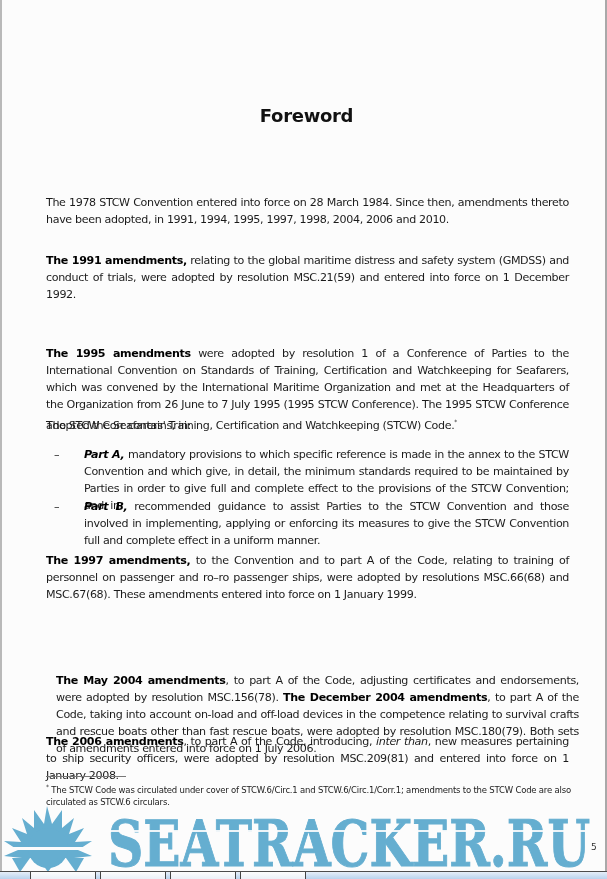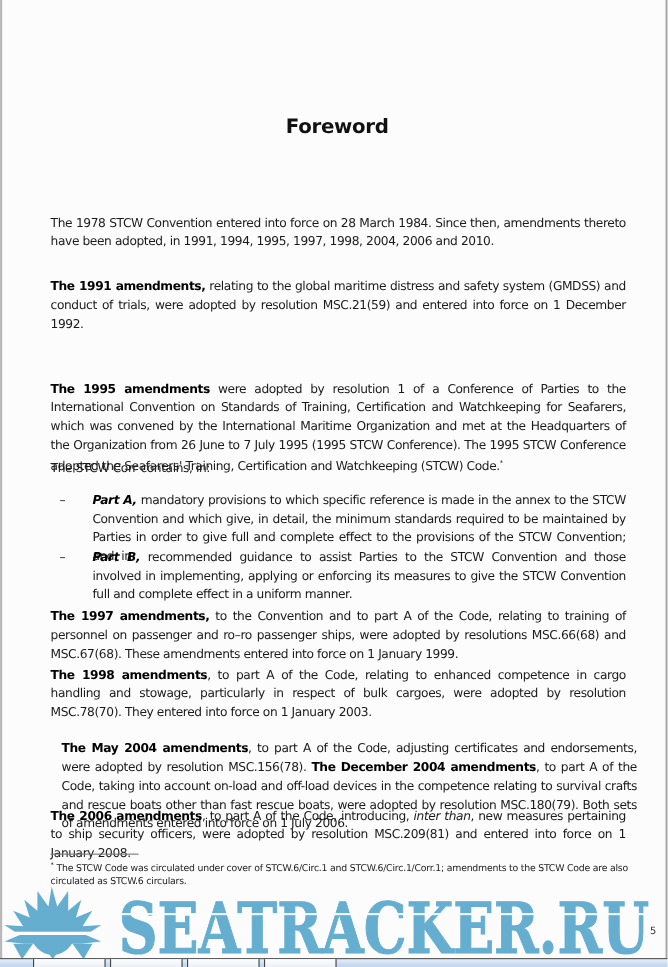--- a/index.html
+++ b/index.html
@@ -95,23 +95,20 @@
 
     <div class="body-text list-item" style="top:498px;height:52px">
       <span class="dash">–</span>
       <div class="txt"><b><i>Part B,</i></b><span> recommended guidance to assist Parties to the STCW Convention and those involved in implementing, applying or enforcing its measures to give the STCW Convention full and complete effect in a uniform manner.</span></div>
     </div>
 
     <p class="body-text" style="top:552px;margin:0">
       <b>The 1997 amendments,</b><span> to the Convention and to part A of the Code, relating to training of personnel on passenger and ro–ro passenger ships, were adopted by resolutions MSC.66(68) and MSC.67(68). These amendments entered into force on 1 January 1999.</span>
     </p>
 
-    <p class="body-text" style="top:605px;margin:0">
-      <b>The 1998 amendments</b><span>, to part A of the Code, relating to enhanced competence in cargo handling and stowage, particularly in respect of bulk cargoes, were adopted by resolution MSC.78(70). They entered into force on 1 January 2003.</span>
-    </p>
 
     <p class="body-text" style="top:662px;margin:10px">
       <b>The May 2004 amendments</b><span>, to part A of the Code, adjusting certificates and endorsements, were adopted by resolution MSC.156(78). </span><b>The December 2004 amendments</b><span>, to part A of the Code, taking into account on-load and off-load devices in the competence relating to survival crafts and rescue boats other than fast rescue boats, were adopted by resolution MSC.180(79). Both sets of amendments entered into force on 1 July 2006.</span>
     </p>
 
     <p class="body-text" style="top:733px;margin:0">
       <b>The 2006 amendments</b><span>, to part A of the Code, introducing, </span><i>inter than</i><span>, new measures pertaining to ship security officers, were adopted by resolution MSC.209(81) and entered into force on 1 January 2008.</span>
     </p>
 
     <div class="fn-rule"></div>

